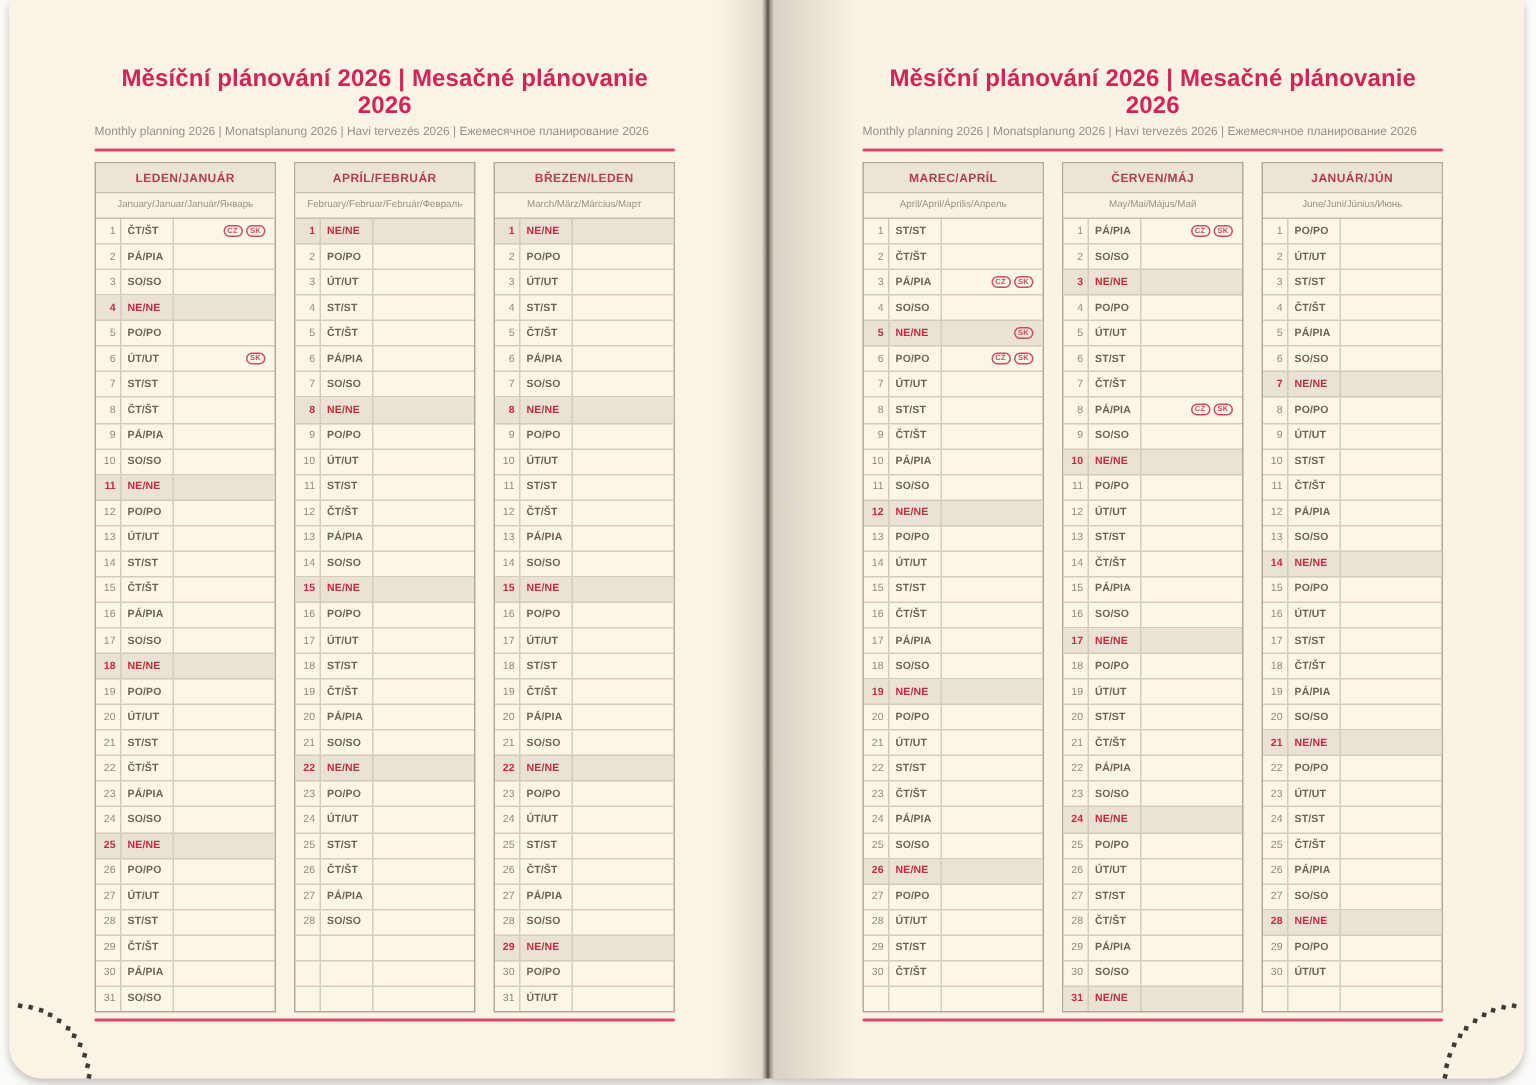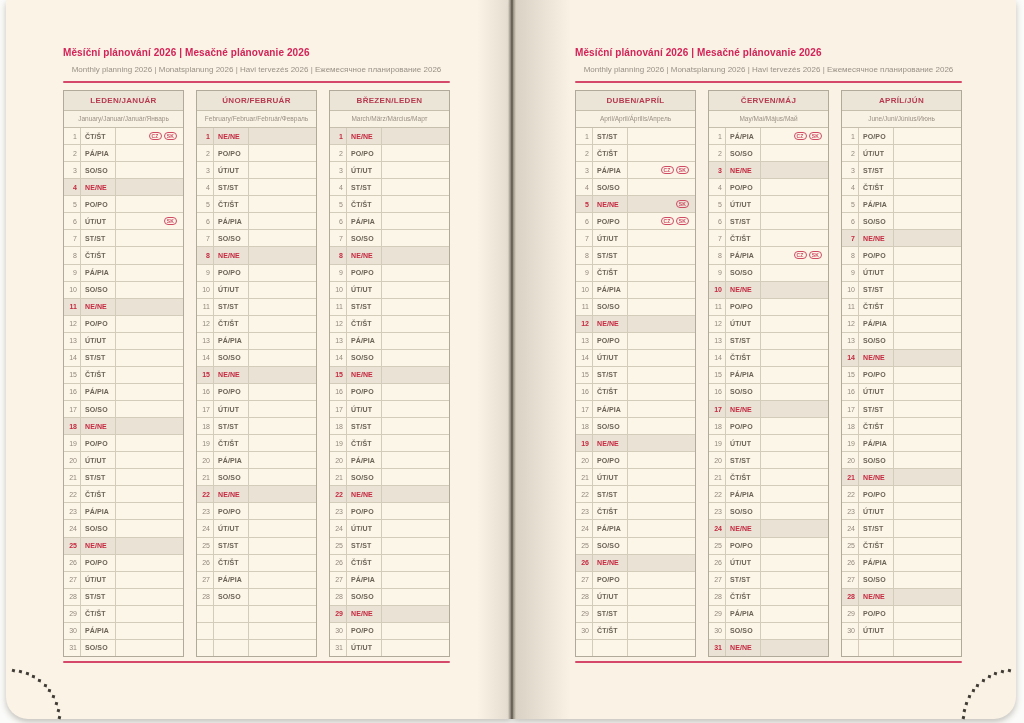--- a/index.html
+++ b/index.html
@@ -19,24 +19,24 @@
     background:linear-gradient(to right, rgba(120,110,98,0), #8b8478 35%, #4f4a42 50%, #978f82 65%, rgba(140,130,118,0));
   }
   .shade-l { position:absolute; right:0; top:0; bottom:0; width:34px; pointer-events:none;
     background:linear-gradient(to right, rgba(80,70,58,0), rgba(80,70,58,.14)); }
   .shade-r { position:absolute; left:0; top:0; bottom:0; width:58px; pointer-events:none;
     background:linear-gradient(to right, rgba(80,70,58,.20), rgba(80,70,58,0)); }
   .content { position:absolute; top:0; width:387px; }
   .page-left  .content { left:57px; }
   .page-right .content { left:62px; }
   .title {
-    margin:44px 0 0; text-align:left; font-size:10px; line-height:18px;
+    margin:44px 0 0; text-align:center; font-size:16px; line-height:18px;
     font-weight:bold; color:#d32358; letter-spacing:.1px;
   }
-  .subtitle { margin-top:3px; text-align:center; font-size:8px; line-height:10px; color:#9a9186; }
+  .subtitle { margin-top:3px; font-size:8px; line-height:10px; color:#9a9186; }
   .rule { height:2px; background:#d5486a; border-radius:1px; }
   .rule.top { margin-top:6px; }
   .rule.bottom { margin-top:4px; }
   .months { display:flex; gap:12px; margin-top:7px; height:567px; }
   .month {
     flex:0 0 121px; box-sizing:border-box; border:1px solid #b1aa9b;
     background:#fcf6e9; display:flex; flex-direction:column;
   }
   .m-head {
     height:20px; line-height:20px; text-align:center; background:#ebe5d8;
@@ -239,21 +239,21 @@
               <span class="note"></span>
             </div>
             <div class="day">
               <span class="num">31</span>
               <span class="abb">SO/SO</span>
               <span class="note"></span>
             </div>
           </div>
         </div>
         <div class="month">
-          <div class="m-head">ÚNOR/FEBRUÁR</div>
+          <div class="m-head">APRÍL/FEBRUÁR</div>
           <div class="m-sub">February/Februar/Február/Февраль</div>
           <div class="m-days">
             <div class="day sun">
               <span class="num">1</span>
               <span class="abb">NE/NE</span>
               <span class="note"></span>
             </div>
             <div class="day">
               <span class="num">2</span>
               <span class="abb">PO/PO</span>
@@ -584,21 +584,21 @@
     <div class="dot" style="left: 51.8782px; top: 715.512px;"></div>
   </div>
 
 <div class="page page-right">
   <div class="content">
     <h1 class="title">Měsíční plánování 2026 | Mesačné plánovanie 2026</h1>
     <div class="subtitle">Monthly planning 2026 | Monatsplanung 2026 | Havi tervezés 2026 | Ежемесячное планирование 2026</div>
     <div class="rule top"></div>
     <div class="months">
         <div class="month">
-          <div class="m-head">DUBEN/APRÍL</div>
+          <div class="m-head">MAREC/APRÍL</div>
           <div class="m-sub">April/April/Április/Апрель</div>
           <div class="m-days">
             <div class="day">
               <span class="num">1</span>
               <span class="abb">ST/ST</span>
               <span class="note"></span>
             </div>
             <div class="day">
               <span class="num">2</span>
               <span class="abb">ČT/ŠT</span>
@@ -920,21 +920,21 @@
               <span class="note"></span>
             </div>
             <div class="day sun">
               <span class="num">31</span>
               <span class="abb">NE/NE</span>
               <span class="note"></span>
             </div>
           </div>
         </div>
         <div class="month">
-          <div class="m-head">APRÍL/JÚN</div>
+          <div class="m-head">JANUÁR/JÚN</div>
           <div class="m-sub">June/Juni/Június/Июнь</div>
           <div class="m-days">
             <div class="day">
               <span class="num">1</span>
               <span class="abb">PO/PO</span>
               <span class="note"></span>
             </div>
             <div class="day">
               <span class="num">2</span>
               <span class="abb">ÚT/UT</span>

